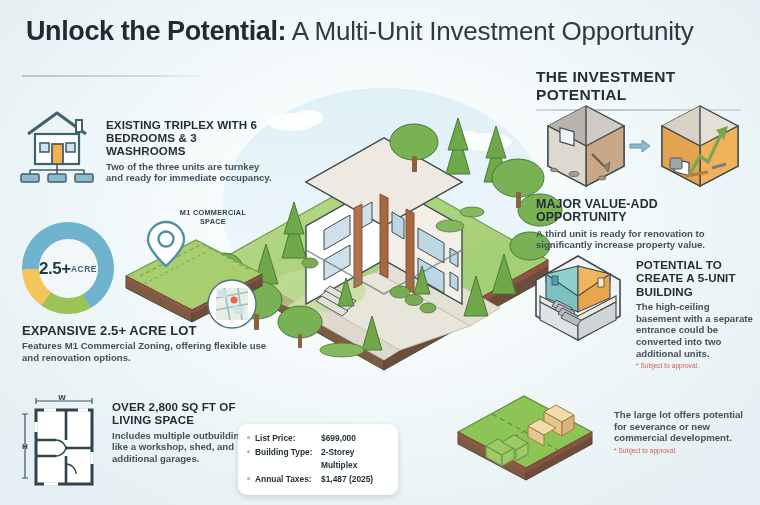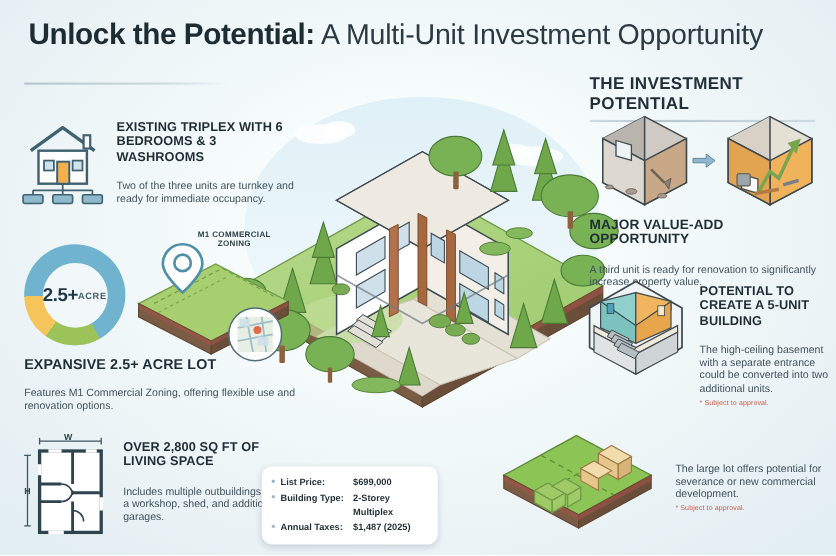--- a/index.html
+++ b/index.html
@@ -44,22 +44,22 @@
   #head-right .rule {
     background: linear-gradient(90deg,#cfdbe2 0%, #b8c6ce 30%, #cfdbe2 100%);
   }
 
   
   .blk-title {
     font-size: 11.6px; font-weight: 700; line-height: 13.4px;
     letter-spacing: 0.1px; color: #1f2d35;
   }
   .blk-body {
-    font-size: 9.6px; font-weight: 400; line-height: 11.6px;
-    color: #41525c; margin-top: 15px;
+    font-size: 9.6px; font-weight: 700; line-height: 11.6px;
+    color: #41525c; margin-top: 3px;
   }
   .note {
     font-size: 6.4px; color: #d05a4a; margin-top: 3px; letter-spacing: .1px;
   }
 
   
   #item-triplex { position: absolute; left: 18px; top: 104px; width: 265px; }
   #item-triplex .row { display: flex; gap: 10px; align-items: flex-end; }
   #icon-house { width: 78px; height: 80px; flex: 0 0 78px; }
   #triplex-text { padding-top: 5px; width: 172px; }
@@ -287,21 +287,21 @@
     <div id="lot-graphic">
       <div id="donut-wrap">
         <div id="donut">
           <div id="donut-hole">
             <div id="donut-value">2.5+</div>
             <div id="donut-unit">ACRE</div>
           </div>
         </div>
       </div>
 
-      <div id="zoning-label">M1 COMMERCIAL ZONING</div>
+      <div id="zoning-label">M1 COMMERCIAL SPACE</div>
 
       <div id="lot-iso">
         <svg viewBox="0 0 160 118" width="160" height="118">
           <path d="M16 58 L86 22 L152 56 L82 92 Z" fill="#a8cf6f" stroke="#6f9a4a" stroke-width="1.2"></path>
           <path d="M16 58 L82 92 L82 104 L16 70 Z" fill="#7a5c44" stroke="#5d4331" stroke-width="1"></path>
           <path d="M152 56 L82 92 L82 104 L152 68 Z" fill="#6a4e39" stroke="#5d4331" stroke-width="1"></path>
           <path d="M16 62 L82 96 L152 60 L152 56 L82 92 L16 58 Z" fill="#a8534a" opacity=".55"></path>
           <path d="M30 58 L92 26 L140 52" fill="none" stroke="#6f9a4a" stroke-width="1" stroke-dasharray="4 3"></path>
           <path d="M34 66 L96 34" fill="none" stroke="#7da155" stroke-width="1" stroke-dasharray="3 3"></path>
 

